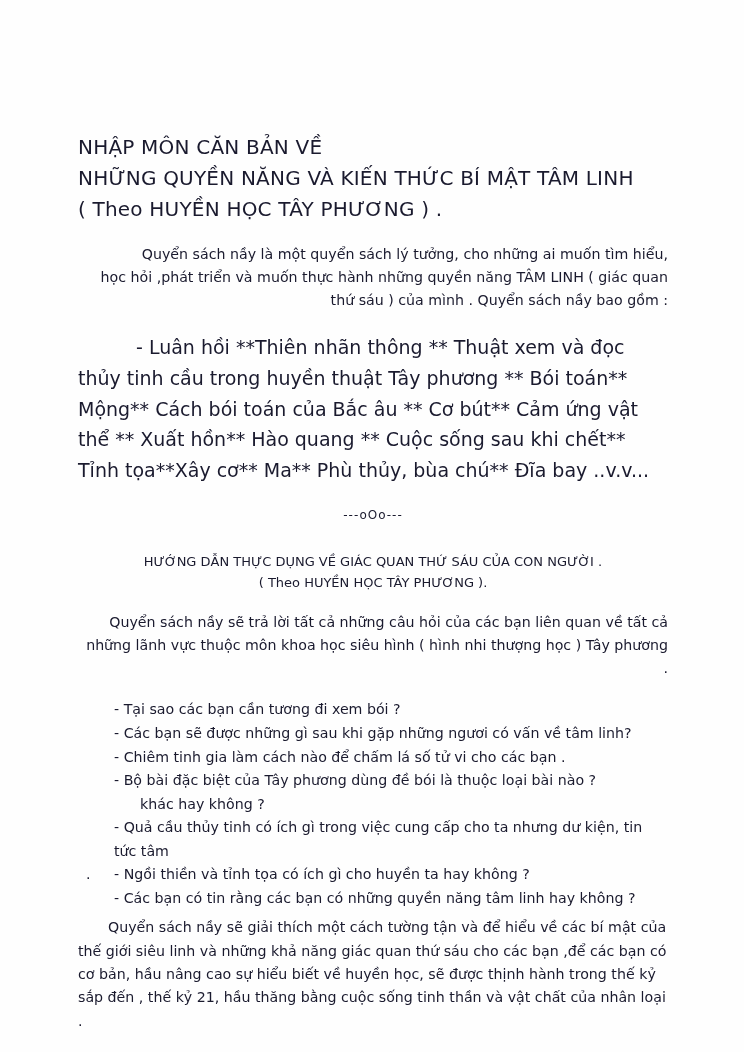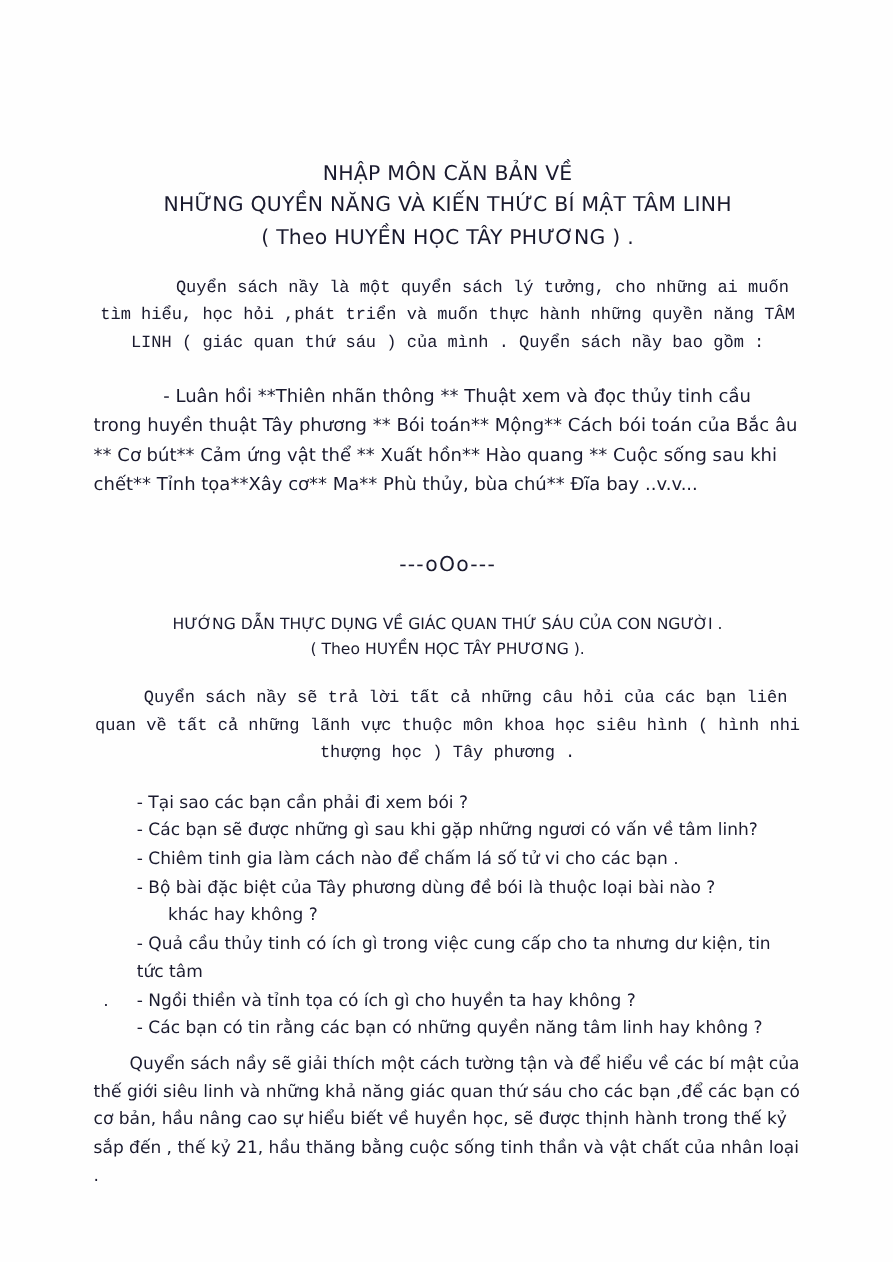--- a/index.html
+++ b/index.html
@@ -23,52 +23,50 @@
     height: 1052px;
     background: #fefefe;
   }
   .content {
     position: absolute;
     left: 78px;
     top: 132px;
     width: 590px;
   }
   .title-block {
-    text-align: center;
-    font-size: 17px;
+    font-size: 20px;
     line-height: 1.55;
     letter-spacing: 0.2px;
   }
   .title-line {
     display: block;
   }
   .para {
     margin-top: 18px;
     font-size: 14.2px;
     line-height: 1.62;
-    text-align: center;
-    font-family: Liberation Mono, monospace;
+    text-align: right;
   }
   .indent {
     display: inline-block;
     width: 58px;
   }
   .indent-sm {
     display: inline-block;
     width: 30px;
   }
   .list-block {
     margin-top: 20px;
-    font-size: 15px;
+    font-size: 19px;
     line-height: 1.62;
   }
   .sep {
-    margin-top: 46px;
+    margin-top: 22px;
     text-align: center;
-    font-size: 17px;
+    font-size: 12px;
     letter-spacing: 1px;
   }
   .heading2 {
     margin-top: 30px;
     text-align: center;
     font-size: 13px;
     line-height: 1.6;
   }
   .qa-block {
     margin-top: 18px;
@@ -116,21 +114,21 @@
     <div class="sep">---oOo---</div>
 
     <div class="heading2">
       <span class="title-line">HƯỚNG DẪN THỰC DỤNG VỀ GIÁC QUAN THỨ SÁU CỦA CON NGƯỜI .</span>
       <span class="title-line">( Theo  HUYỀN HỌC TÂY PHƯƠNG ).</span>
     </div>
 
     <div class="para"><span class="indent-sm"></span><span>Quyển sách nầy sẽ trả lời  tất cả những câu hỏi của các bạn liên quan về tất cả những lãnh vực thuộc môn khoa học siêu hình ( hình nhi thượng học ) Tây phương .</span></div>
 
     <div class="qa-block">
-      <div class="qa-item">- Tại sao các bạn cần phải đi xem bói ?</div>
+      <div class="qa-item">- Tại sao các bạn cần tương đi xem bói ?</div>
       <div class="qa-item">- Các bạn sẽ được những gì sau khi gặp những ngươi có vấn về tâm linh?</div>
       <div class="qa-item">- Chiêm tinh gia làm cách nào để chấm lá số tử vi cho các bạn .</div>
       <div class="qa-item">- Bộ bài đặc biệt của Tây phương dùng đề bói là thuộc loại bài nào ?</div>
       <div class="qa-item cont">khác hay không ?</div>
       <div class="qa-item">- Quả cầu thủy tinh có ích gì trong việc cung cấp cho ta nhưng dư kiện, tin tức tâm</div>
       <div class="qa-item dotted">- Ngồi thiền và tỉnh tọa có ích gì cho huyền ta hay không ?</div>
       <div class="qa-item">- Các bạn có tin rằng các bạn có những quyền năng tâm linh hay không ?</div>
     </div>
 
     <div class="closing"><span class="indent-sm"></span><span>Quyển sách nầy sẽ giải thích một cách tường tận và để hiểu về các bí mật của thế giới siêu linh và những khả năng giác quan thứ sáu cho các bạn ,để các bạn có cơ bản, hầu nâng cao sự hiểu biết về huyền học, sẽ được thịnh hành trong thế kỷ sắp đến , thế kỷ 21, hầu thăng bằng cuộc sống tinh thần và vật chất của nhân loại .</span></div>

